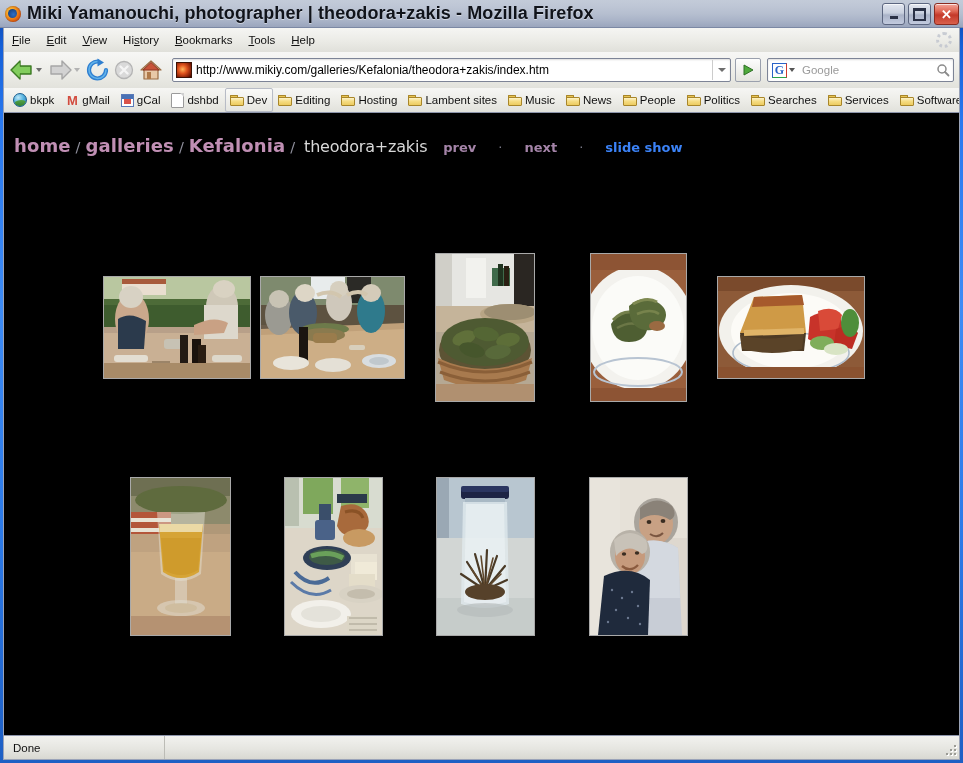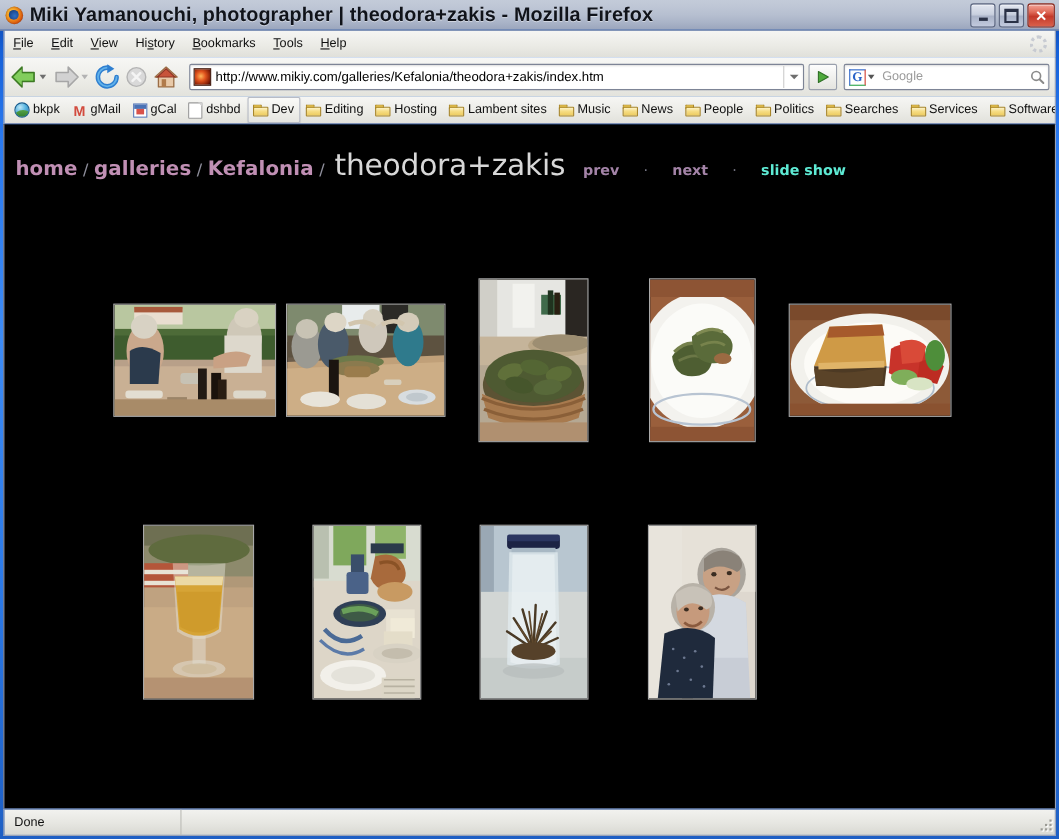--- a/index.html
+++ b/index.html
@@ -256,29 +256,29 @@
   }
   .crumb-link {
     font-size: 18px; font-weight: bold; color: #c08fb4;
     font-family: "DejaVu Sans", sans-serif;
     cursor: pointer; letter-spacing: .1px;
   }
   .crumb-sep {
     font-size: 14.5px; color: #8f8f9c; margin: 0 5px; font-family:"DejaVu Sans",sans-serif;
   }
   #gallery-title {
-    font-size: 27px; color: #d8d8d8; font-family: "DejaVu Sans", sans-serif;
+    font-size: 16px; color: #d8d8d8; font-family: "DejaVu Sans", sans-serif;
     font-weight: normal; margin-left: 4px; letter-spacing: -.2px;
   }
   #navlinks { margin-left: 16px; display: flex; align-items: baseline; gap: 16px; }
   .navlink {
     font-size: 13px; font-weight: bold; color: #a484a8;
     font-family: "DejaVu Sans", sans-serif; cursor: pointer;
   }
-  .navlink.slide { color: #5eead4; }
+  .navlink.slide { color: #3b82f6; }
   .navdot {
     font-size: 13px; color: #7a7a88; margin: 0 6px; font-family:"DejaVu Sans",sans-serif;
   }
 
   
   #thumbs { position: absolute; left: 0; top: 0; width: 957px; height: 622px; }
   .thumb {
     position: absolute;
     border: 1px solid #a9a9a9;
     box-sizing: content-box;

